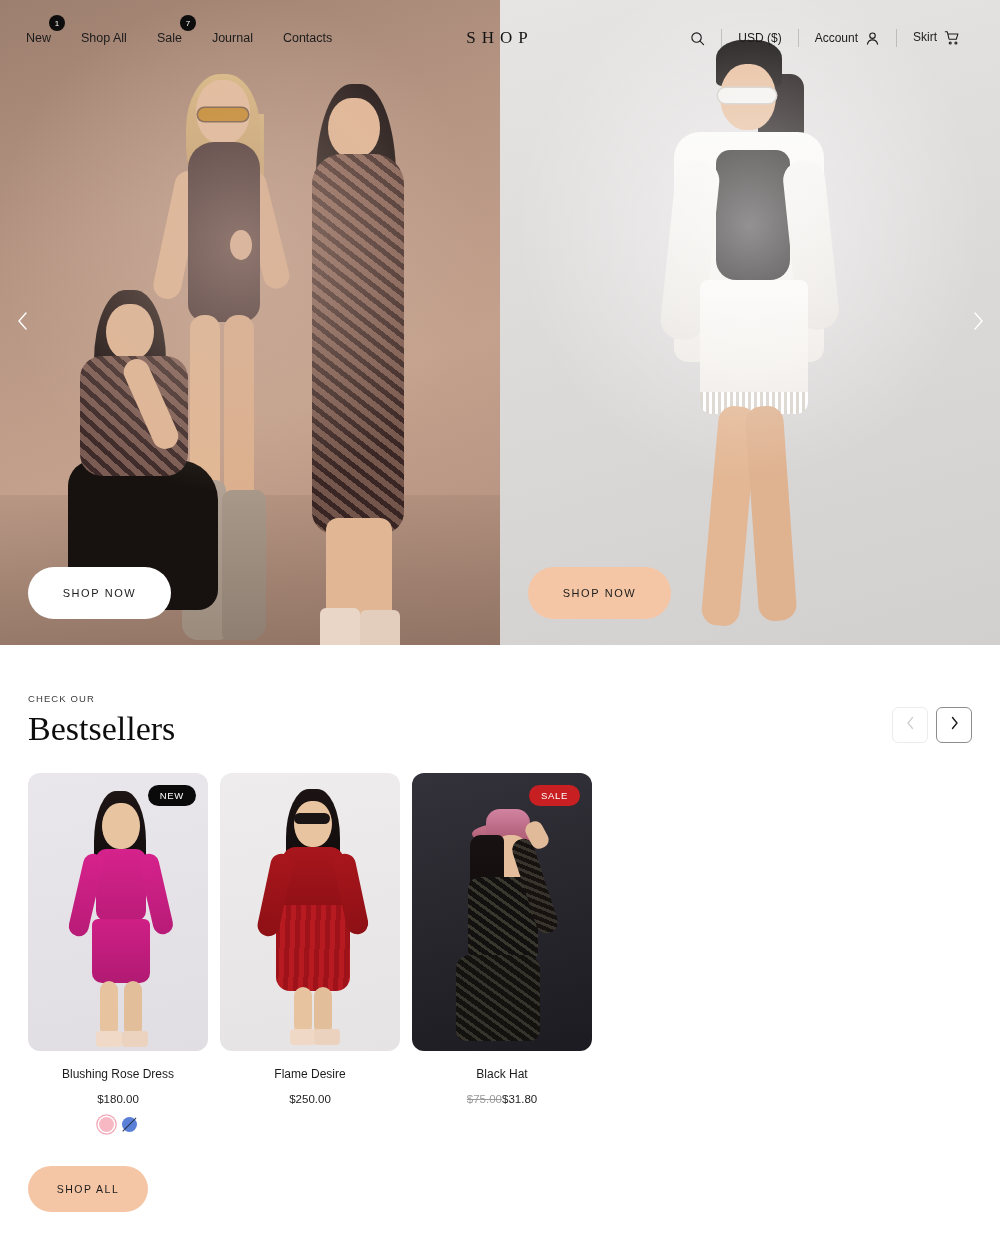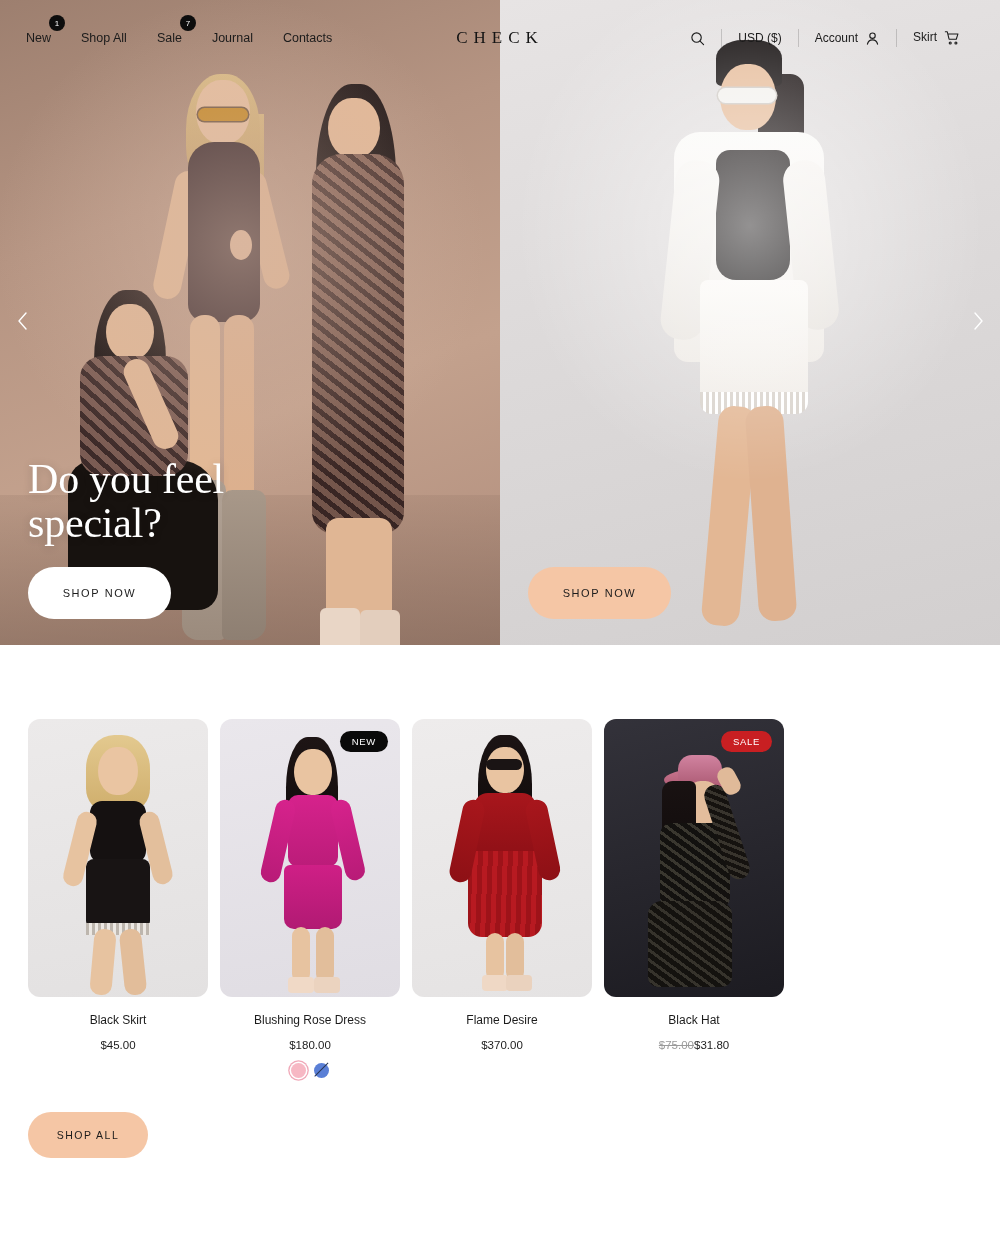--- a/index.html
+++ b/index.html
@@ -228,22 +228,20 @@
 
       <div class="fig L-crouch">
         <div class="pants"></div>
         <div class="hair"></div>
           <div class="head"></div>
         <div class="top"></div>
           <div class="arm"></div>
       </div>
 
       <div class="hero-copy">
-        <div class="hero-title light">Do you feel
-special?</div>
         <button class="shop-now white">SHOP NOW</button>
       </div>
     </div>
 
     <div class="hero-pane pane-right">
       <div class="R-model">
         <div class="hairlong"></div>
         <div class="hairtop"></div>
           <div class="head"></div>
         <div class="glasses"></div>
@@ -296,21 +294,21 @@
 
         <div class="nav-item">
           <span>Journal</span>
         </div>
 
         <div class="nav-item">
           <span>Contacts</span>
         </div>
       </div>
 
-      <div class="logo">CHECK</div>
+      <div class="logo">SHOP</div>
 
       <div class="header-right">
         <div class="hr-item">
           <span class="icn">
             <svg width="15" height="15" viewBox="0 0 16 16" fill="none">
               <circle cx="7" cy="7" r="5" stroke="#1b1b1b" stroke-width="1.2"></circle>
               <path d="M10.7 10.7 L14.5 14.5" stroke="#1b1b1b" stroke-width="1.2" stroke-linecap="round"></path>
             </svg>
           </span>
         </div>
@@ -338,40 +336,46 @@
               <circle cx="13.4" cy="14.6" r="1.15" stroke="#1b1b1b" stroke-width="1.2"></circle>
             </svg>
           </span>
         </div>
       </div>
     </div>
   </div>
 
   <div class="best">
 
+    <div class="best-head">
+      <div>
+        <div class="eyebrow">CHECK OUR</div>
+        <div class="best-title">Bestsellers</div>
+      </div>
+
+      <div class="carousel-nav">
+        <div class="cbtn disabled">
+          <span>
+            <svg width="11" height="14" viewBox="0 0 11 14" fill="none">
+              <path d="M7.5 1.5 L3 7 L7.5 12.5" stroke="currentColor" stroke-width="1.3" stroke-linecap="round" stroke-linejoin="round"></path>
+            </svg>
+          </span>
+        </div>
+        <div class="cbtn active">
+          <span>
+            <svg width="11" height="14" viewBox="0 0 11 14" fill="none">
+              <path d="M3.5 1.5 L8 7 L3.5 12.5" stroke="currentColor" stroke-width="1.4" stroke-linecap="round" stroke-linejoin="round"></path>
+            </svg>
+          </span>
+        </div>
+      </div>
+    </div>
 
     <div class="grid">
 
-      <div class="card">
-        <div class="thumb bg-lightgrey">
-          <div class="ph">
-            <div class="pbody" style="left:58px;top:16px;width:64px;height:76px;border-radius:44% 44% 30% 30%;background:linear-gradient(180deg,#e3c98f,#cfae6c);"></div>
-            <div class="pbody" style="left:70px;top:28px;width:40px;height:48px;border-radius:50%/55%;background:#eac5a2;"></div>
-            <div class="pbody" style="left:62px;top:82px;width:56px;height:62px;border-radius:12px;background:#151111;"></div>
-            <div class="pbody" style="left:58px;top:140px;width:64px;height:72px;border-radius:8px 8px 10px 10px;background:#181414;"></div>
-            <div class="pbody" style="left:58px;top:204px;width:64px;height:12px;background:repeating-linear-gradient(90deg,#bdb6ae 0 3px,#ece8e3 3px 6px);"></div>
-            <div class="pbody" style="left:64px;top:210px;width:22px;height:66px;border-radius:10px;background:#e7c3a0;transform:rotate(5deg);"></div>
-            <div class="pbody" style="left:94px;top:210px;width:22px;height:66px;border-radius:10px;background:#e2bd9a;transform:rotate(-6deg);"></div>
-            <div class="pbody" style="left:42px;top:92px;width:20px;height:76px;border-radius:10px;background:#e7c3a0;transform:rotate(14deg);"></div>
-            <div class="pbody" style="left:118px;top:92px;width:20px;height:74px;border-radius:10px;background:#e3bf9c;transform:rotate(-14deg);"></div>
-          </div>
-        </div>
-        <div class="p-name">Black Skirt</div>
-        <div class="p-price">$45.00</div>
-      </div>
 
       <div class="card">
         <div class="thumb bg-lilac">
           <div class="badge new">NEW</div>
           <div class="ph">
             <div class="pbody" style="left:66px;top:18px;width:52px;height:120px;border-radius:42% 42% 28% 28%;background:linear-gradient(180deg,#1e1515,#0d0909);"></div>
             <div class="pbody" style="left:74px;top:30px;width:38px;height:46px;border-radius:50%/55%;background:#e9c4a1;"></div>
             <div class="pbody" style="left:68px;top:76px;width:50px;height:72px;border-radius:10px;background:linear-gradient(180deg,#d6228c,#bb1c79);"></div>
             <div class="pbody" style="left:64px;top:146px;width:58px;height:64px;border-radius:6px 6px 10px 10px;background:linear-gradient(180deg,#cf1f86,#b11a73);"></div>
             <div class="pbody" style="left:48px;top:80px;width:20px;height:84px;border-radius:10px;background:linear-gradient(180deg,#d6228c,#b81b77);transform:rotate(13deg);"></div>
@@ -401,21 +405,21 @@
             <div class="pbody" style="left:56px;top:132px;width:74px;height:86px;border-radius:4px 4px 14px 14px;background:repeating-linear-gradient(92deg,#9e1319 0 5px,#b81a21 5px 10px);"></div>
             <div class="pbody" style="left:44px;top:80px;width:22px;height:84px;border-radius:11px;background:linear-gradient(180deg,#a8161c,#8d1015);transform:rotate(12deg);"></div>
             <div class="pbody" style="left:120px;top:80px;width:22px;height:82px;border-radius:11px;background:linear-gradient(180deg,#a8161c,#8d1015);transform:rotate(-12deg);"></div>
             <div class="pbody" style="left:74px;top:214px;width:18px;height:48px;border-radius:9px;background:#e7c3a0;"></div>
             <div class="pbody" style="left:94px;top:214px;width:18px;height:48px;border-radius:9px;background:#e2be9b;"></div>
             <div class="pbody" style="left:70px;top:256px;width:26px;height:16px;border-radius:4px;background:#efd8c5;"></div>
             <div class="pbody" style="left:94px;top:256px;width:26px;height:16px;border-radius:4px;background:#ead2be;"></div>
           </div>
         </div>
         <div class="p-name">Flame Desire</div>
-        <div class="p-price">$370.00</div>
+        <div class="p-price">$250.00</div>
       </div>
 
       <div class="card">
         <div class="thumb bg-dark">
           <div class="badge sale">SALE</div>
           <div class="ph">
             <div class="pbody" style="left:60px;top:50px;width:72px;height:22px;border-radius:50%;background:linear-gradient(180deg,#c9768f,#a9566f);"></div>
             <div class="pbody" style="left:74px;top:36px;width:44px;height:26px;border-radius:14px 14px 2px 2px;background:linear-gradient(180deg,#d183a0,#b3627c);"></div>
             <div class="pbody" style="left:80px;top:62px;width:38px;height:44px;border-radius:48%/55%;background:#e3bd9c;"></div>
             <div class="pbody" style="left:58px;top:62px;width:34px;height:130px;border-radius:18px 10px 30px 26px;background:linear-gradient(180deg,#191212,#0a0707);"></div>

